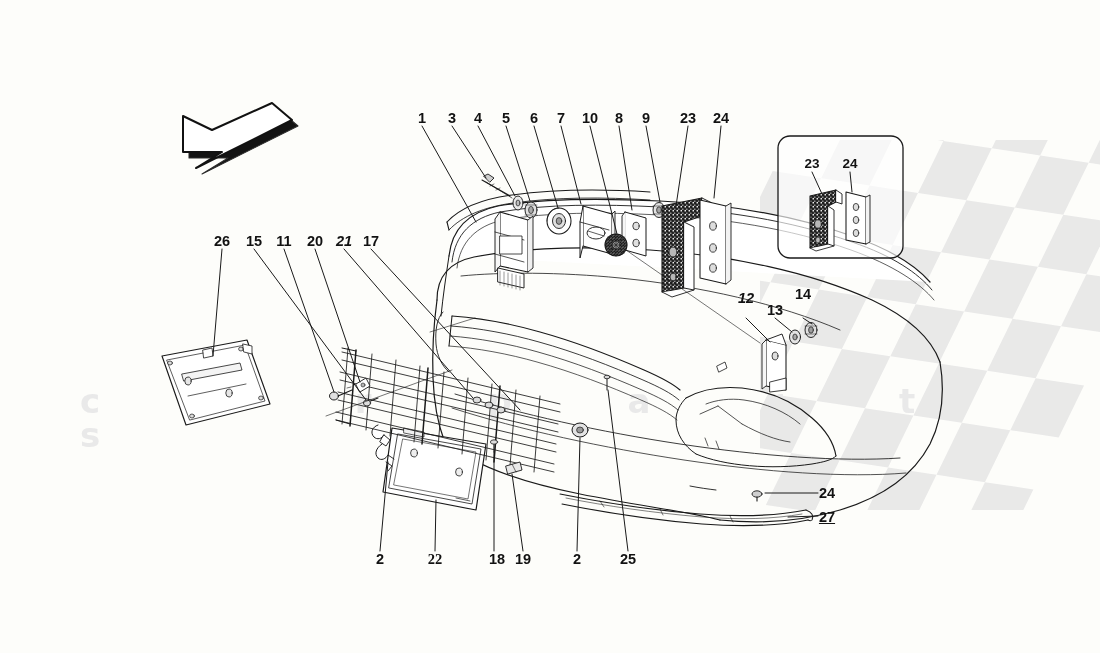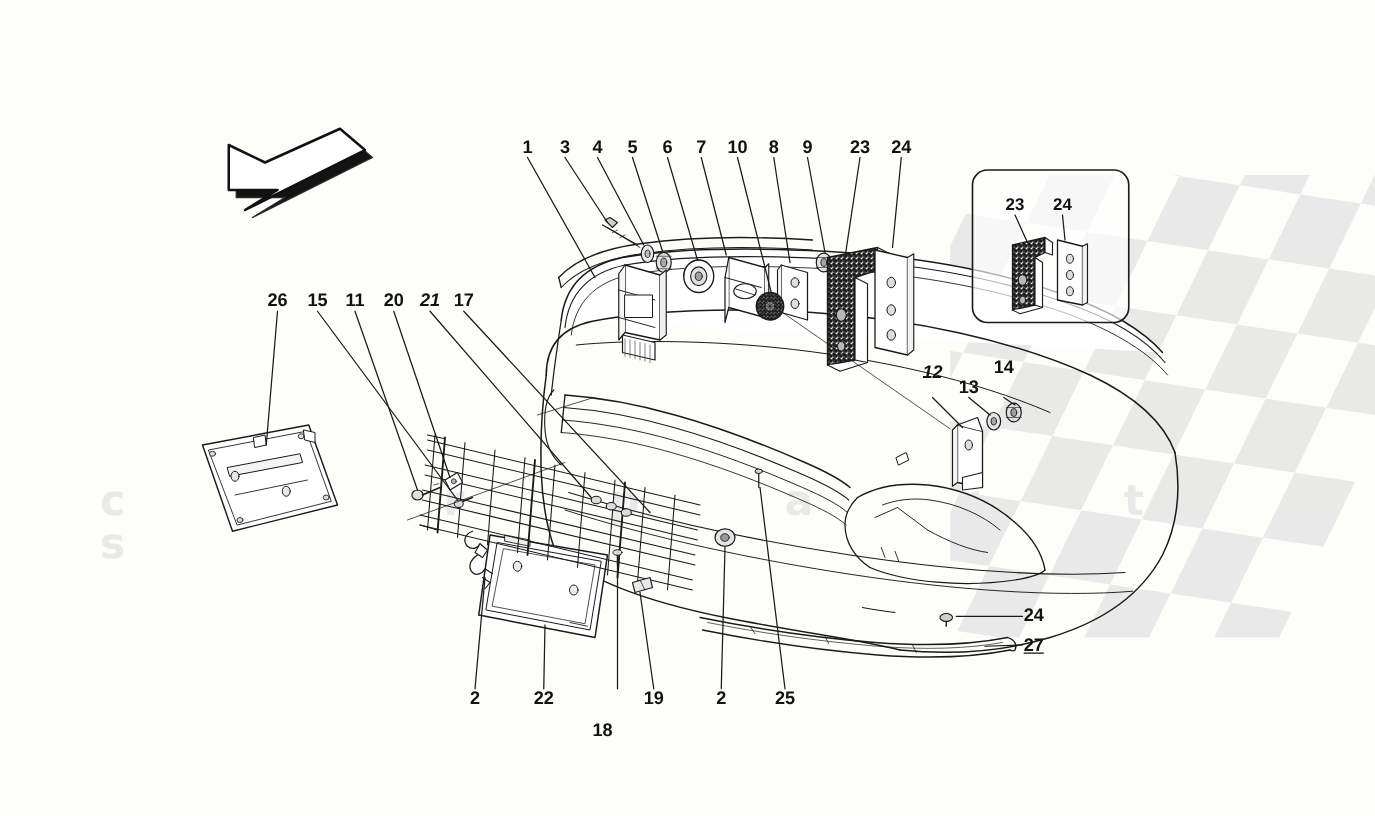--- a/index.html
+++ b/index.html
@@ -501,22 +501,22 @@
   <div class="lbl" style="left:344px;top:233px;font-style:italic;">21</div>
   <div class="lbl" style="left:371px;top:233px;">17</div>
 
   <div class="lbl" style="left:746px;top:290px;font-style:italic;">12</div>
   <div class="lbl" style="left:775px;top:302px;">13</div>
   <div class="lbl" style="left:803px;top:286px;">14</div>
   <div class="lbl" style="left:827px;top:485px;">24</div>
   <div class="lbl" style="left:827px;top:509px;text-decoration:underline;">27</div>
 
   <div class="lbl" style="left:380px;top:551px;">2</div>
-  <div class="lbl" style="left:435px;top:551px;">22</div>
-  <div class="lbl" style="left:482px;top:551px;margin-top:26px;">18</div>
+  <div class="lbl" style="left:435px;top:551px;font-family:Liberation Serif, serif;">22</div>
+  <div class="lbl" style="left:497px;top:551px;">18</div>
   <div class="lbl" style="left:523px;top:551px;">19</div>
   <div class="lbl" style="left:577px;top:551px;">2</div>
   <div class="lbl" style="left:628px;top:551px;">25</div>
 
   <div class="lbl inset" style="left:812px;top:156px;">23</div>
   <div class="lbl inset" style="left:850px;top:156px;">24</div>
 
 </div>
 
 </body></html>

